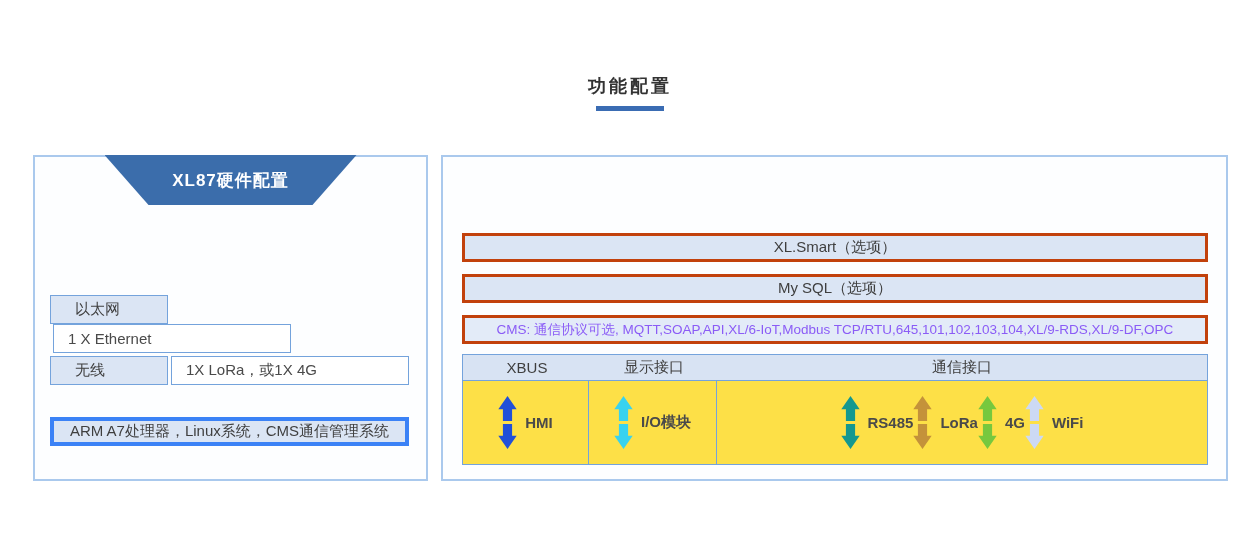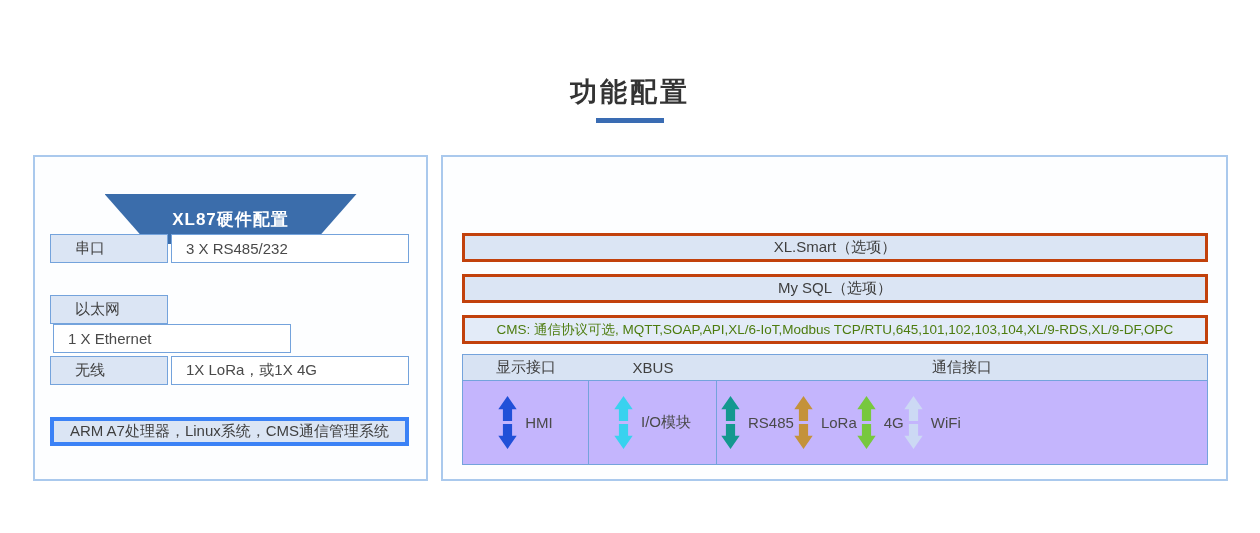--- a/index.html
+++ b/index.html
@@ -2,36 +2,36 @@
 <html><head>
 <meta charset="utf-8">
 <style>
   html,body { margin:0; padding:0; }
   body {
     width:1260px; height:533px; position:relative; background:#ffffff;
     font-family:"Liberation Sans","DejaVu Sans",sans-serif; color:#3f3f3f;
     overflow:hidden;
   }
   .title-block { position:absolute; top:74px; left:0; width:100%; text-align:center; }
-  .page-title { font-size:27px; font-weight:bold; color:#333; letter-spacing:3px; }
+  .page-title { font-size:18px; font-weight:bold; color:#333; letter-spacing:3px; }
   .title-underline { width:68px; height:5px; background:#3a6cb3; margin:8px auto 0; }
 
   .panel {
     position:absolute; top:155px; height:326px; background:#fdfeff;
     border:2px solid #aac9ed; box-sizing:border-box;
   }
   .panel-left  { left:33px;  width:395px; }
   .panel-right { left:441px; width:787px; }
 
   .trapezoid {
     position:absolute; top:-2px; left:50%; transform:translateX(-50%);
     height:50px; background:#3b6dab; color:#fff; font-size:17px; font-weight:bold;
     display:flex; align-items:center; justify-content:center; letter-spacing:1px;
   }
-  .trap-left  { width:252px; clip-path:polygon(0 0,100% 0,calc(100% - 44px) 100%,44px 100%);margin-top:39px; }
+  .trap-left  { width:252px; clip-path:polygon(0 0,100% 0,calc(100% - 44px) 100%,44px 100%); }
   .trap-right { width:284px; clip-path:polygon(0 0,100% 0,calc(100% - 42px) 100%,42px 100%); }
 
   .hw-row { position:absolute; left:15px; display:flex; }
   .hw-row-1 { top:77px; } .hw-row-2 { top:138px;flex-direction:column; } .hw-row-3 { top:199px;border-radius:8px; }
   .hw-label {
     width:118px; height:29px; box-sizing:border-box; background:#dbe5f4;
     border:1px solid #74a3dc; display:flex; align-items:center;
     padding-left:24px; font-size:15px;
   }
   .hw-value {
@@ -44,80 +44,76 @@
     box-sizing:border-box; background:#dbe5f4; border:4px solid #3b82f6;
     display:flex; align-items:center; justify-content:center; font-size:15px;
   }
 
   .fn-bar {
     position:absolute; left:19px; width:746px; height:29px; box-sizing:border-box;
     background:#dbe5f4; border:3px solid #c2410c;
     display:flex; align-items:center; justify-content:center; font-size:15px;
   }
   .fn-bar-1 { top:76px; } .fn-bar-2 { top:117px; }
-  .fn-bar-cms { top:158px; background:#e3ebf8; font-size:13.5px; color:#4d7c0f; }
+  .fn-bar-cms { top:158px; background:#e3ebf8; font-size:13.5px; color:#8b5cf6; }
 
   .fn-table { position:absolute; left:19px; top:197px; width:746px; box-sizing:border-box; }
   .t-head {
     display:flex; height:27px; box-sizing:border-box; background:#d8e3f3;
     border:1px solid #74a3dc;
   }
   .t-head-cell { display:flex; align-items:center; justify-content:center; font-size:15px; }
   .t-body {
-    display:flex; height:84px; box-sizing:border-box; background:#c4b5fd;
-    border:1px solid #74a3dc; border-top:none;
+    display:flex; height:84px; box-sizing:border-box; background:#fde047;
+    border:1px solid #74a3dc; border-top:none;font-weight:bold;
   }
   .t-cell { box-sizing:border-box; display:flex; align-items:center; justify-content:center; }
   .w-display { width:126px; } .w-xbus { width:128px; } .w-comm { flex:1; }
   .t-cell.w-display, .t-cell.w-xbus { border-right:1px solid #74a3dc; }
-  .t-cell.w-comm { justify-content:flex-start; padding:0 4px; }
+  .t-cell.w-comm { justify-content:center; padding:0 4px; }
 
   .port { display:flex; align-items:center; gap:8px; }
   .arrow-icon svg { width:19px; height:53px; display:block; }
   .port-label { font-size:15px; color:#4a4a4a; }
 </style>
 </head>
 <body>
 
 <div class="title-block">
   <div class="page-title">功能配置</div>
   <div class="title-underline"></div>
 </div>
 
 <div class="panel panel-left">
   <div class="trapezoid trap-left">
     <span>XL87硬件配置</span>
   </div>
 
-  <div class="hw-row hw-row-1">
-    <div class="hw-label">串口</div>
-    <div class="hw-value">3 X RS485/232</div>
-  </div>
   <div class="hw-row hw-row-2">
     <div class="hw-label">以太网</div>
     <div class="hw-value">1 X Ethernet</div>
   </div>
   <div class="hw-row hw-row-3">
     <div class="hw-label">无线</div>
     <div class="hw-value">1X LoRa，或1X 4G</div>
   </div>
 
   <div class="hw-footer">ARM A7处理器，Linux系统，CMS通信管理系统</div>
 </div>
 
 <div class="panel panel-right">
 
   <div class="fn-bar fn-bar-1">XL.Smart（选项）</div>
   <div class="fn-bar fn-bar-2">My SQL（选项）</div>
   <div class="fn-bar fn-bar-cms">CMS: 通信协议可选, MQTT,SOAP,API,XL/6-IoT,Modbus TCP/RTU,645,101,102,103,104,XL/9-RDS,XL/9-DF,OPC</div>
 
   <div class="fn-table">
     <div class="t-head">
+      <div class="t-head-cell w-xbus">XBUS</div>
       <div class="t-head-cell w-display">显示接口</div>
-      <div class="t-head-cell w-xbus">XBUS</div>
       <div class="t-head-cell w-comm">通信接口</div>
     </div>
     <div class="t-body">
 
       <div class="t-cell w-display">
         <div class="port">
           <span class="arrow-icon" style="color: rgb(33, 80, 216);">
             <svg viewBox="0 0 18 52" fill="currentColor" aria-hidden="true">
               <polygon points="9,0 18,13 13.5,13 13.5,24.5 4.5,24.5 4.5,13 0,13"></polygon>
               <polygon points="4.5,27.5 13.5,27.5 13.5,39 18,39 9,52 0,39 4.5,39"></polygon>

